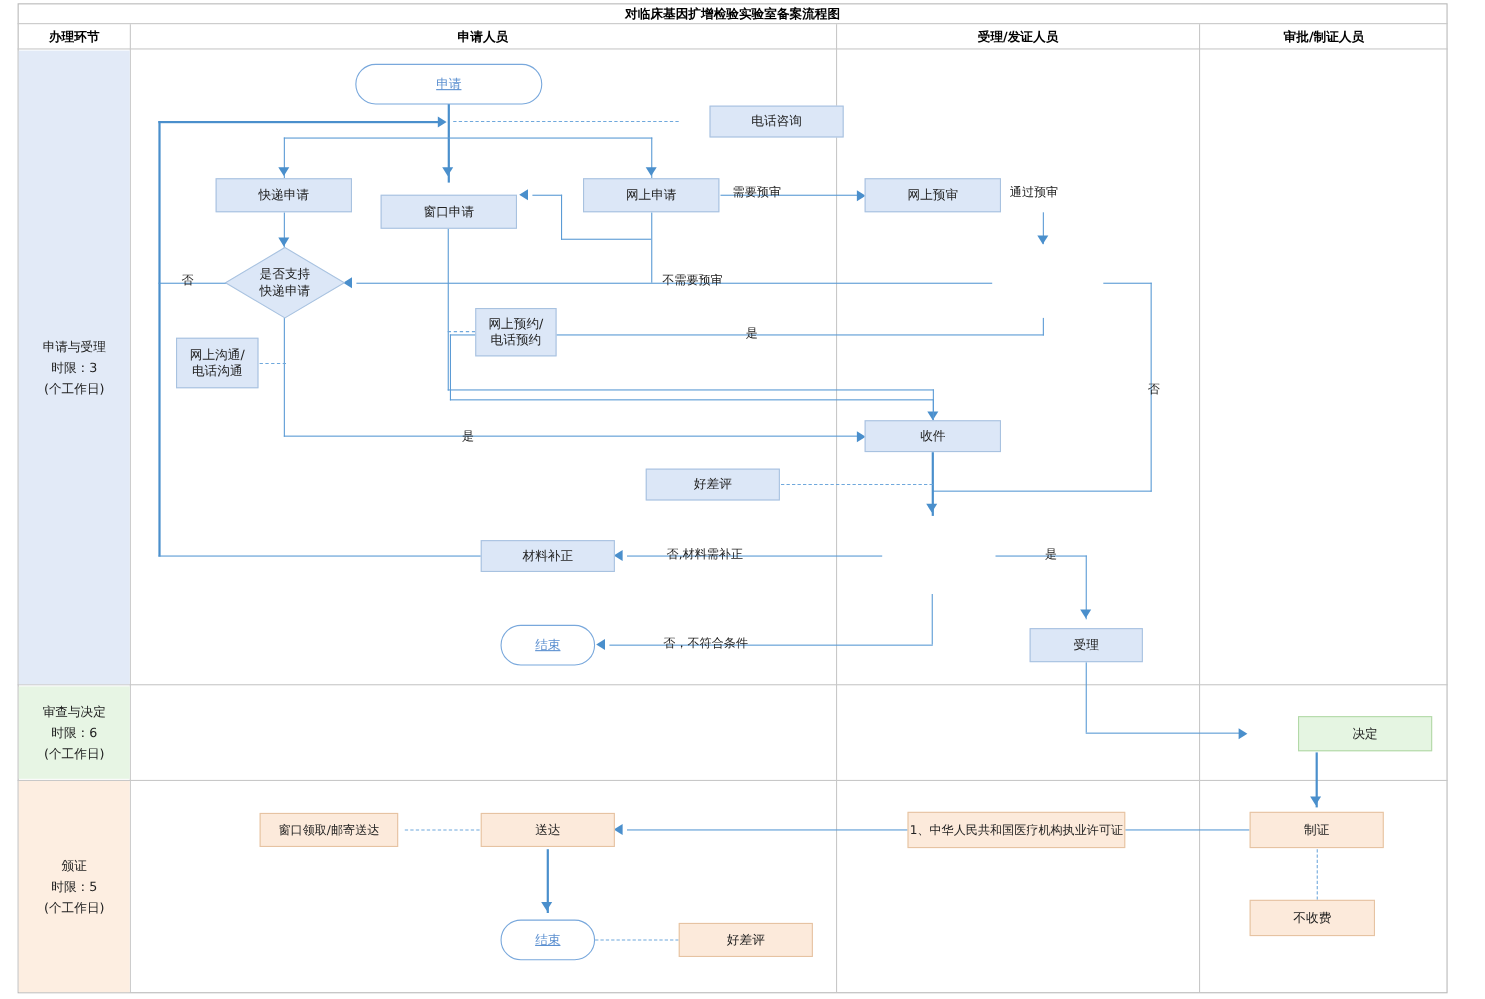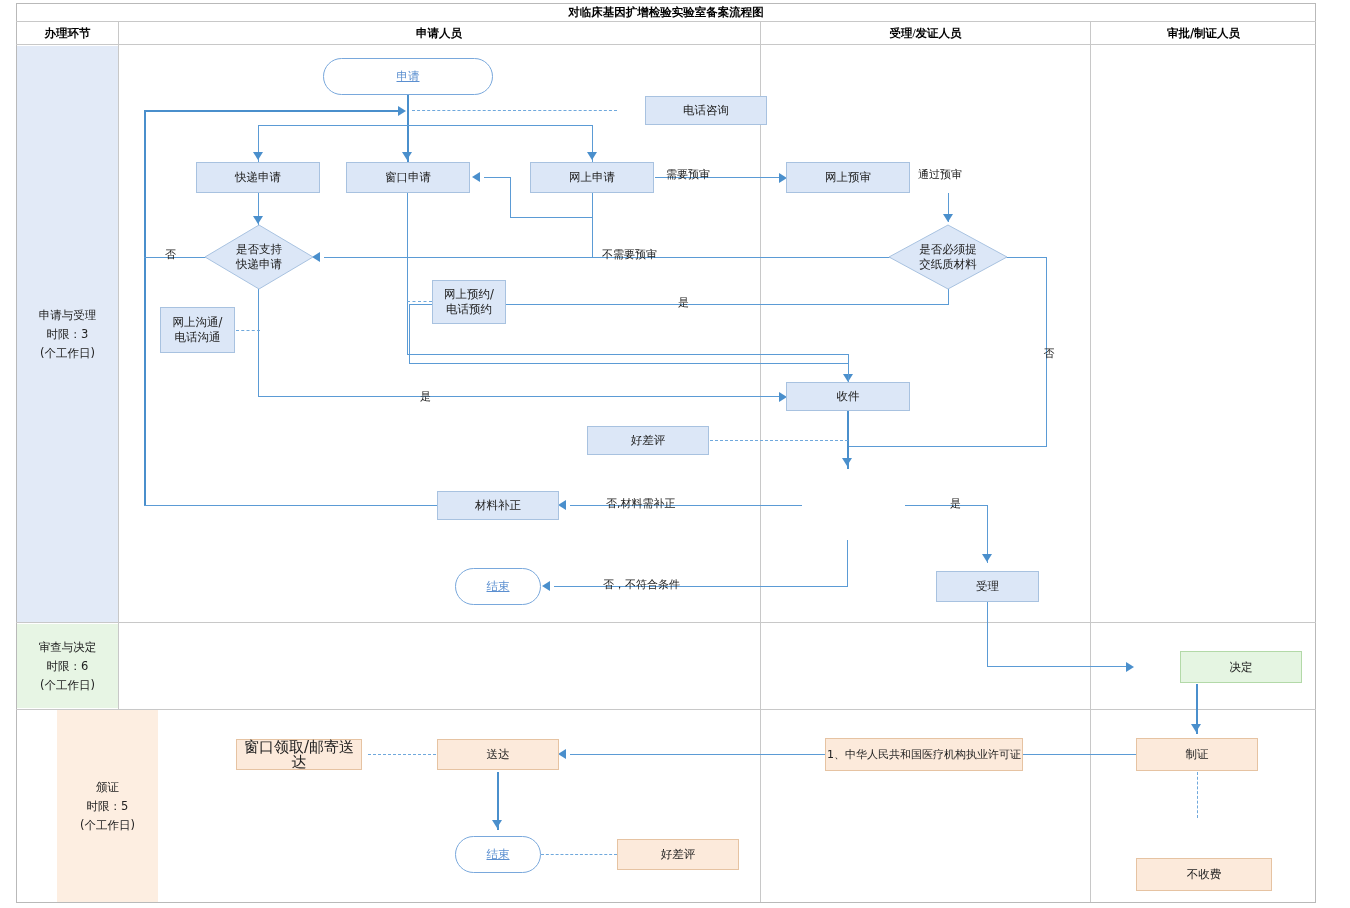--- a/index.html
+++ b/index.html
@@ -17,21 +17,21 @@
   .hdr-cell{position:absolute;top:0;height:23px;display:flex;align-items:center;justify-content:center;
             font-size:11.5px;font-weight:bold;color:#000;box-sizing:border-box;}
   .vline{position:absolute;width:1px;background:#c8c8c8;}
   .hline{position:absolute;height:1px;background:#c8c8c8;}
 
   .stage{position:absolute;left:17px;width:101px;box-sizing:border-box;
          display:flex;flex-direction:column;align-items:center;justify-content:center;
          font-size:11.5px;color:#222;line-height:19px;text-align:center;}
   .stage.s1{top:46px;height:576px;background:#e2eaf7;}
   .stage.s2{top:624px;height:84px;background:#e7f5e4;}
-  .stage.s3{top:710px;height:192px;background:#fdeee1;margin-left:40px;}
+  .stage.s3{top:710px;height:192px;background:#fdeee1;}
 
   
   .node{position:absolute;box-sizing:border-box;display:flex;align-items:center;justify-content:center;
         text-align:center;font-size:11.5px;line-height:15px;color:#222;}
   .rect{background:#dce7f7;border:1px solid #a8c2e0;}
   .rect-green{background:#e5f5e2;border:1px solid #b3d9a8;}
   .rect-orange{background:#fceadb;border:1px solid #e6c3a2;}
   .pill{background:#ffffff;border:1.3px solid #79a8dc;border-radius:26px;color:#5b8fd0;text-decoration:underline;}
   .diamond{position:absolute;}
   .diamond svg{position:absolute;left:0;top:0;}
@@ -58,21 +58,21 @@
 <body>
 
 <div id="page">
 
   <div class="frame"></div>
   <div class="title-row">对临床基因扩增检验实验室备案流程图</div>
 
   <div class="hdr-row">
     <div class="hdr-cell" style="left:1px;width:101px;">办理环节</div>
     <div class="hdr-cell" style="left:103px;width:640px;">申请人员</div>
-    <div class="hdr-cell" style="left:745px;width:329px;font-family:Liberation Serif, serif;">受理/发证人员</div>
+    <div class="hdr-cell" style="left:745px;width:329px;">受理/发证人员</div>
     <div class="hdr-cell" style="left:1076px;width:223px;">审批/制证人员</div>
   </div>
 
   <div class="vline" style="left:118px;top:22px;height:880px;"></div>
   <div class="vline" style="left:760px;top:22px;height:880px;"></div>
   <div class="vline" style="left:1090px;top:22px;height:880px;"></div>
   <div class="hline" style="left:16px;top:622px;width:1300px;"></div>
   <div class="hline" style="left:16px;top:709px;width:1300px;"></div>
 
   <div class="stage s1">
@@ -195,43 +195,34 @@
 
   <div class="dash-h" style="left:368px;top:754px;width:68px;"></div>
 
   <div class="dash-h" style="left:541px;top:854px;width:76px;"></div>
 
   <div class="node pill" style="left:323px;top:58px;width:170px;height:37px;">申请</div>
 
   <div class="node rect" style="left:645px;top:96px;width:122px;height:29px;">电话咨询</div>
 
   <div class="node rect" style="left:196px;top:162px;width:124px;height:31px;">快递申请</div>
-  <div class="node rect" style="left:346px;top:162px;width:124px;height:31px;">窗口申请</div>
+  <div class="node rect" style="left:346px;top:177px;width:124px;height:31px;">窗口申请</div>
   <div class="node rect" style="left:530px;top:162px;width:124px;height:31px;">网上申请</div>
   <div class="node rect" style="left:786px;top:162px;width:124px;height:31px;">网上预审</div>
 
   <div class="diamond" style="left:204px;top:224px;width:110px;height:66px;">
     <svg width="110" height="66" viewBox="0 0 110 66">
       <polygon points="55,1 109,33 55,65 1,33" fill="#dce7f7" stroke="#a8c2e0" stroke-width="1"></polygon>
     </svg>
     <div class="dtxt">
       <span>是否支持</span>
       <span>快递申请</span>
     </div>
   </div>
 
-  <div class="diamond" style="left:888px;top:224px;width:120px;height:66px;">
-    <svg width="120" height="66" viewBox="0 0 120 66">
-      <polygon points="60,1 119,33 60,65 1,33" fill="#dce7f7" stroke="#a8c2e0" stroke-width="1"></polygon>
-    </svg>
-    <div class="dtxt">
-      <span>是否必须提</span>
-      <span>交纸质材料</span>
-    </div>
-  </div>
 
   <div class="node rect" style="left:160px;top:307px;width:75px;height:46px;flex-direction:column;">
     <span>网上沟通/</span>
     <span>电话沟通</span>
   </div>
 
   <div class="node rect" style="left:432px;top:280px;width:74px;height:44px;flex-direction:column;">
     <span>网上预约/</span>
     <span>电话预约</span>
   </div>
@@ -243,23 +234,23 @@
 
   <div class="node rect" style="left:437px;top:491px;width:122px;height:29px;">材料补正</div>
 
   <div class="node pill" style="left:455px;top:568px;width:86px;height:37px;">结束</div>
 
   <div class="node rect" style="left:936px;top:571px;width:103px;height:31px;">受理</div>
 
   <div class="node rect-green" style="left:1136px;top:651px;width:122px;height:32px;margin-left:44px;">决定</div>
 
   <div class="node rect-orange" style="left:1136px;top:738px;width:122px;height:33px;">制证</div>
-  <div class="node rect-orange" style="left:1136px;top:818px;width:136px;height:33px;margin-top:40px;">不收费</div>
+  <div class="node rect-orange" style="left:1136px;top:818px;width:114px;height:33px;">不收费</div>
 
   <div class="node rect-orange" style="left:825px;top:738px;width:198px;height:33px;font-size:11px;">1、中华人民共和国医疗机构执业许可证</div>
 
   <div class="node rect-orange" style="left:437px;top:739px;width:122px;height:31px;">送达</div>
-  <div class="node rect-orange" style="left:236px;top:739px;width:126px;height:31px;font-size:15px;">窗口领取/邮寄送达</div>
+  <div class="node rect-orange" style="left:236px;top:739px;width:126px;height:31px;font-size:11px;">窗口领取/邮寄送达</div>
 
   <div class="node pill" style="left:455px;top:836px;width:86px;height:37px;">结束</div>
   <div class="node rect-orange" style="left:617px;top:839px;width:122px;height:31px;">好差评</div>
 
 </div>
 
 </body></html>

